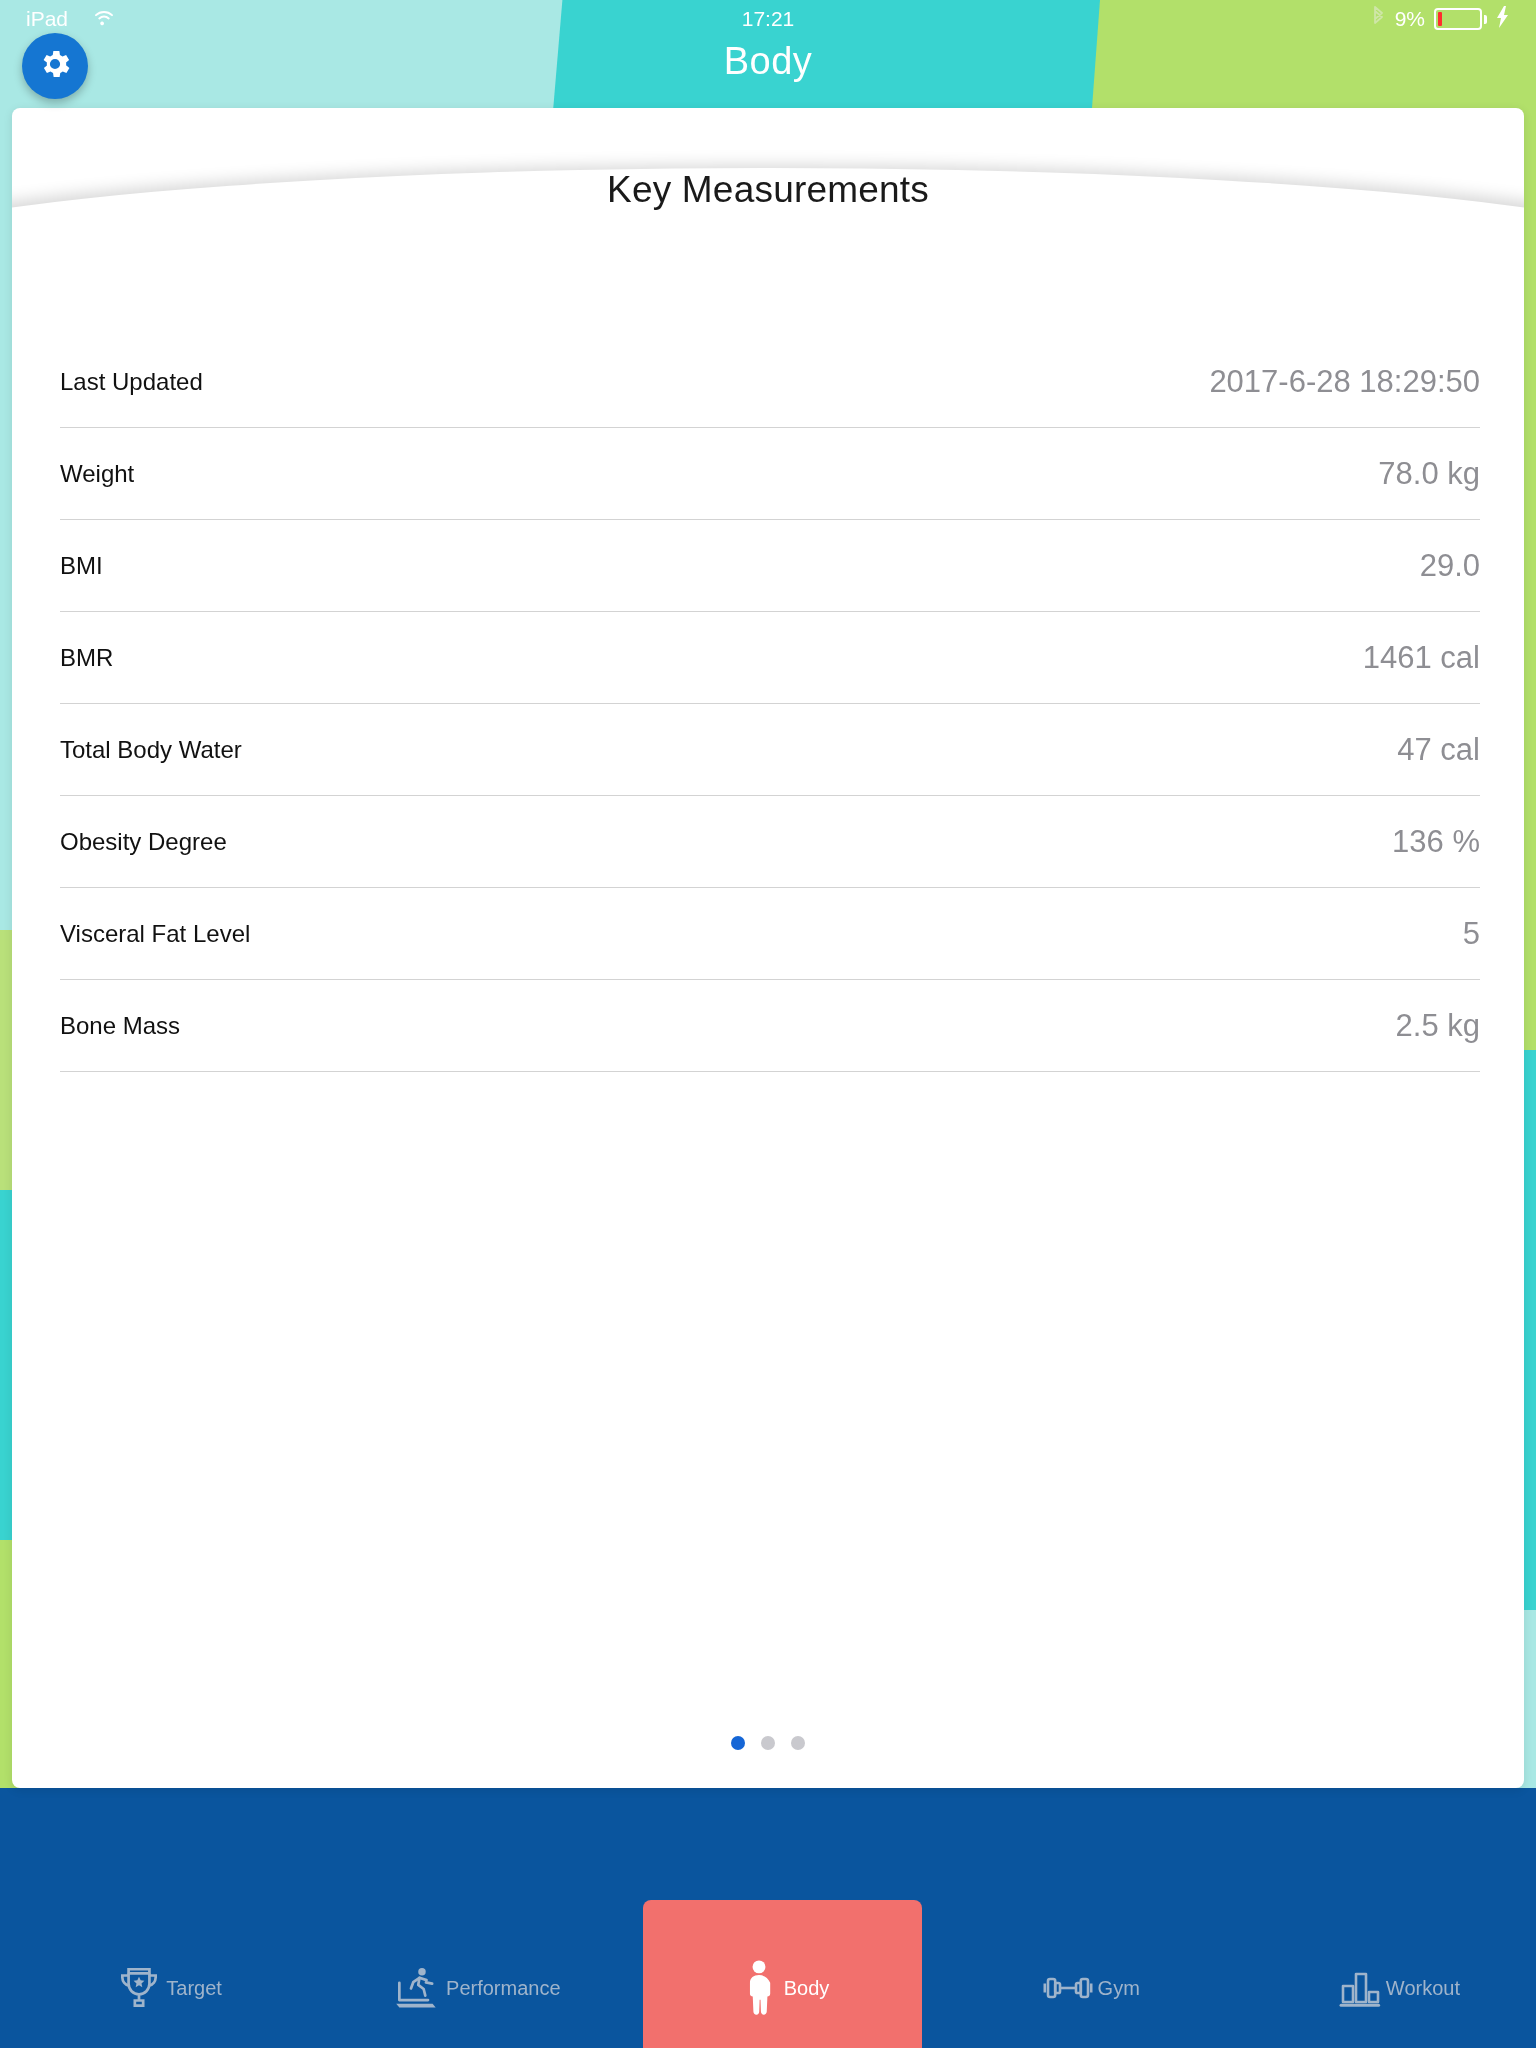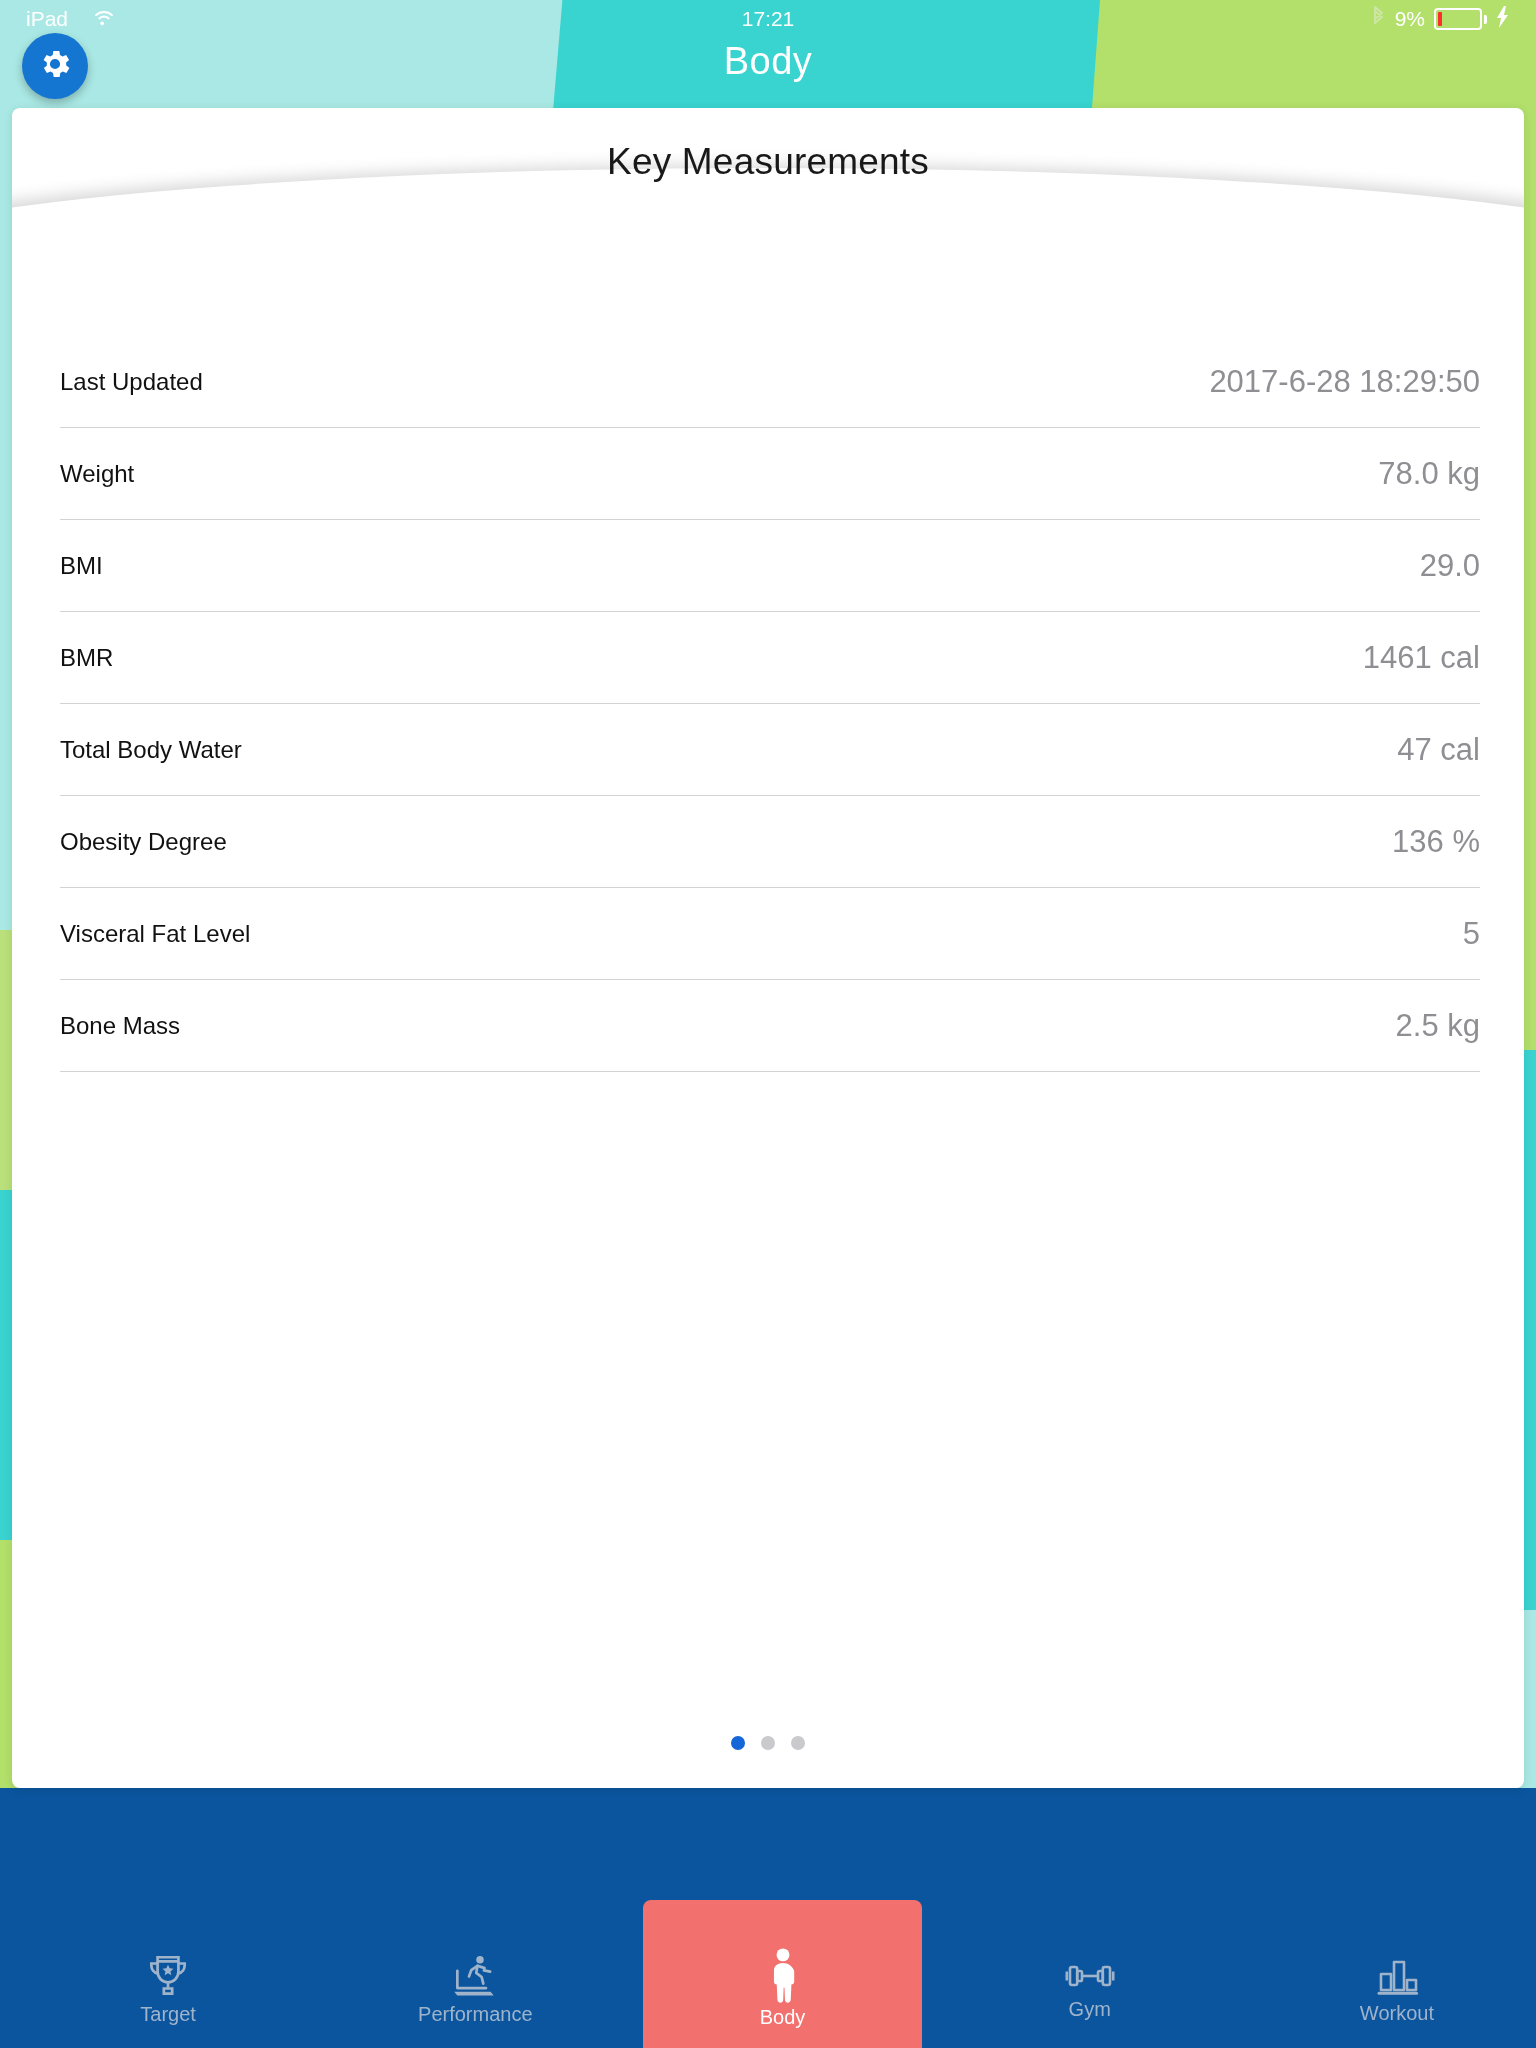--- a/index.html
+++ b/index.html
@@ -51,21 +51,21 @@
               display:flex; align-items:center; justify-content:center;
               box-shadow:0 4px 8px rgba(0,0,0,.25); cursor:pointer; }
   .page-title { position:absolute; top:40px; left:0; right:0; text-align:center;
                 color:#ffffff; font-size:38px; letter-spacing:.5px; z-index:35; }
 
   
   .card { position:absolute; top:108px; left:12px; right:12px; bottom:260px;
           background:#ffffff; border-radius:8px; overflow:hidden; z-index:20;
           box-shadow:0 2px 10px rgba(0,0,0,.10); }
   .card-title { text-align:center; font-size:37px; color:#1a1a1a;
-                padding-top:33px; letter-spacing:.2px; }
+                padding-top:33px; letter-spacing:.2px;margin-top:28px; }
   .curve { position:absolute; top:60px; left:-14%; width:128%; height:210px;
            border-radius:50%;
            box-shadow:0 -13px 16px -10px rgba(0,0,0,.16);
            pointer-events:none; }
 
   
   .rows { position:absolute; top:228px; left:48px; right:44px; }
   .row  { height:92px; display:flex; align-items:center;
           justify-content:space-between;
           border-bottom:1px solid #d3d3d3; }
@@ -75,21 +75,21 @@
 
   
   .dots { position:absolute; bottom:38px; left:0; right:0;
           display:flex; justify-content:center; gap:16px; }
   .dot { width:14px; height:14px; border-radius:50%; background:#c9c9ce; }
   .dot.active { background:#1566d6; }
 
   
   .tabbar { position:absolute; left:0; right:0; bottom:0; height:120px;
             background:#0a559e; display:flex; z-index:45; }
-  .tab { flex:1; display:flex; flex-direction:column; align-items:center;
+  .tab { flex:1; display:flex; flex-direction:row; align-items:center;
          justify-content:center; gap:2px; cursor:pointer; position:relative;margin-left:29px; }
   .tab .t-label { font-size:20px; color:#9fb4cb; }
   .tab.active { background:#f2706d; border-radius:8px 8px 0 0;
                 margin-top:-28px; padding-top:28px; }
   .tab.active .t-label { color:#ffffff; }
   .tab svg { display:block; }
 </style>
 </head>
 <body>
 

